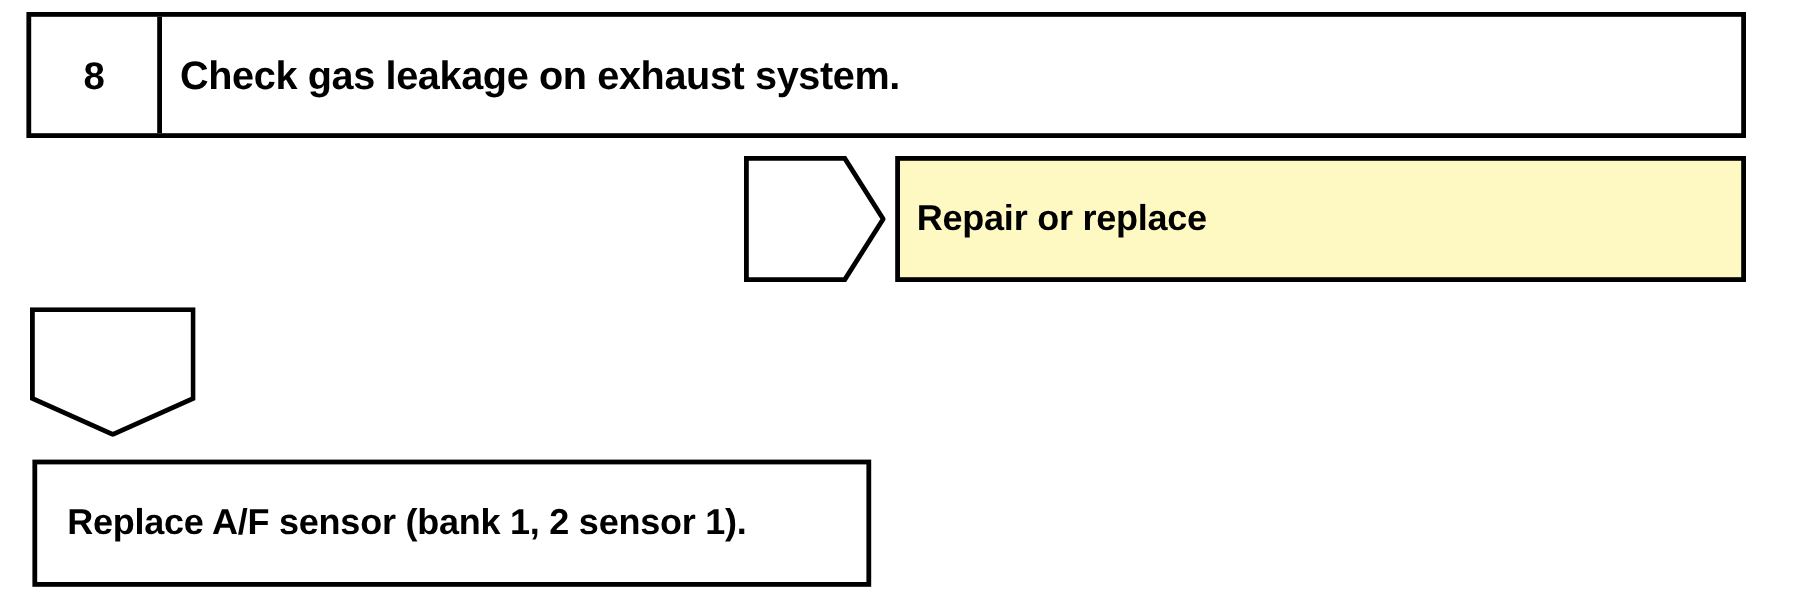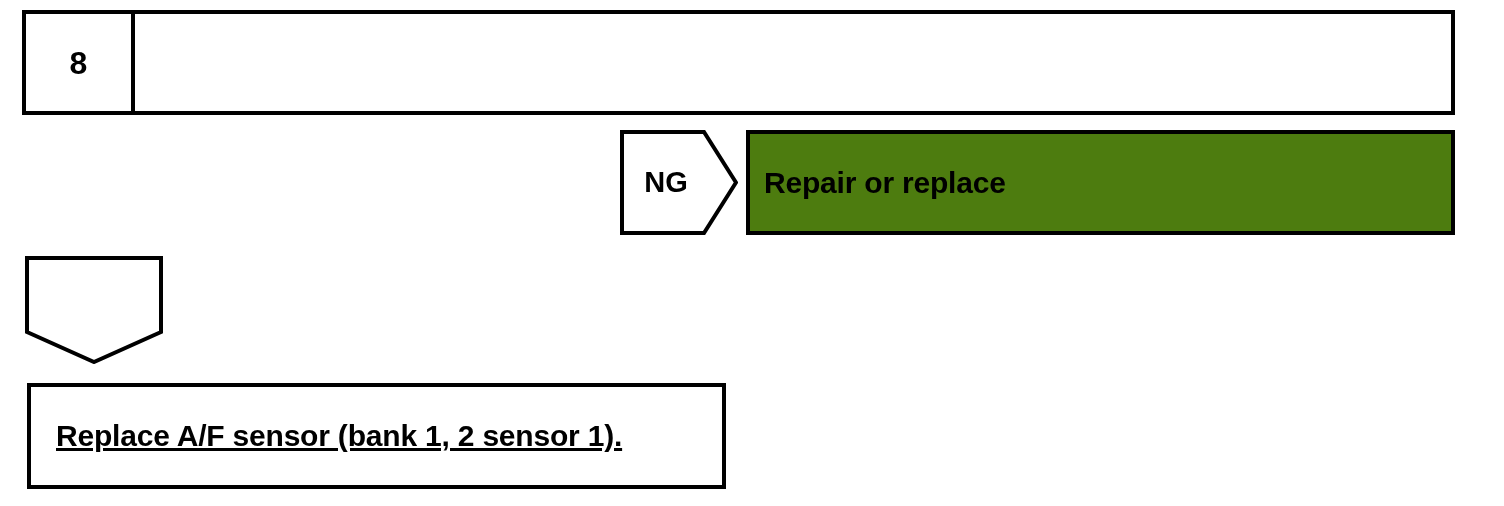--- a/index.html
+++ b/index.html
@@ -90,21 +90,21 @@
   }
 
   .result-box {
     position: absolute;
     left: 746px;
     top: 130px;
     width: 709px;
     height: 105px;
     box-sizing: border-box;
     border: 4px solid #000000;
-    background: #4d7c0f;
+    background: #fef9c3;
     display: flex;
     align-items: center;
     padding-left: 14px;
     font-size: 30px;
     font-weight: bold;
     font-stretch: condensed;
     letter-spacing: -0.2px;
     line-height: 1;
     white-space: nowrap;
   }
@@ -150,38 +150,37 @@
     background: #ffffff;
     display: flex;
     align-items: center;
     padding-left: 25px;
     font-size: 30px;
     font-weight: bold;
     font-stretch: condensed;
     letter-spacing: -0.2px;
     line-height: 1;
     white-space: nowrap;
-    text-decoration: underline;
   }
 </style>
 </head>
 <body>
 
 <div id="flow">
 
   <div class="step-row">
     <div class="step-num">8</div>
+    <div class="step-text">Check gas leakage on exhaust system.</div>
   </div>
 
   <div class="ng-arrow">
     <svg viewBox="0 0 118 105" xmlns="http://www.w3.org/2000/svg">
       <polygon points="2,2 84,2 116,52.5 84,103 2,103" fill="#ffffff" stroke="#000000" stroke-width="4" stroke-linejoin="miter"></polygon>
     </svg>
   </div>
-  <div class="ng-label">NG</div>
 
   <div class="result-box">Repair or replace</div>
 
   <div class="ok-arrow">
     <svg viewBox="0 0 138 108" xmlns="http://www.w3.org/2000/svg">
       <polygon points="2,2 136,2 136,76 69,106 2,76" fill="#ffffff" stroke="#000000" stroke-width="4" stroke-linejoin="miter"></polygon>
     </svg>
   </div>
 
   <div class="final-box">Replace A/F sensor (bank 1, 2 sensor 1).</div>

